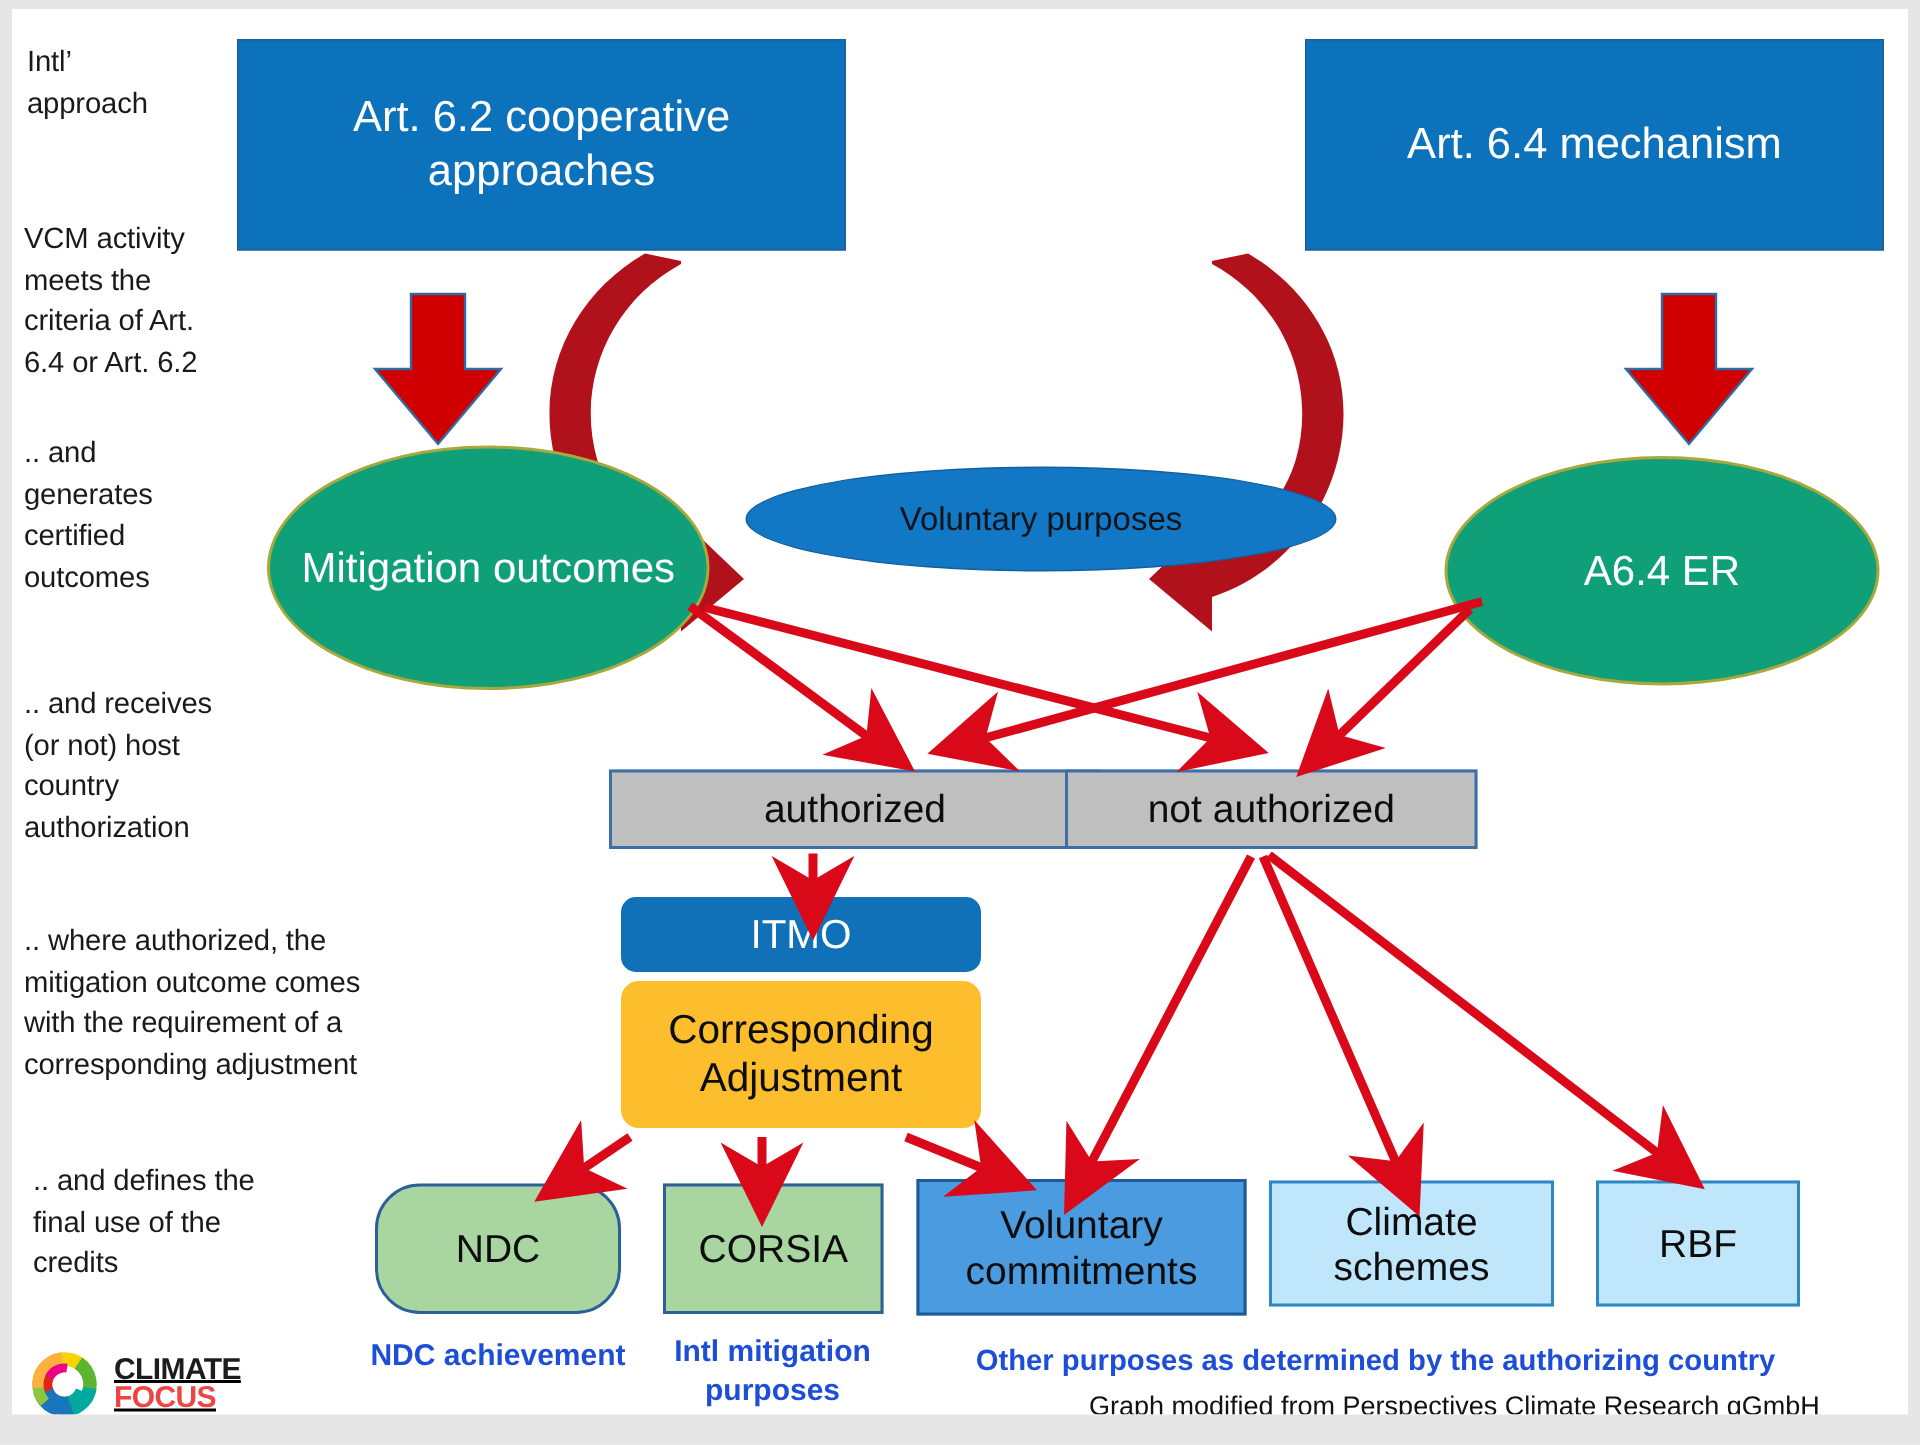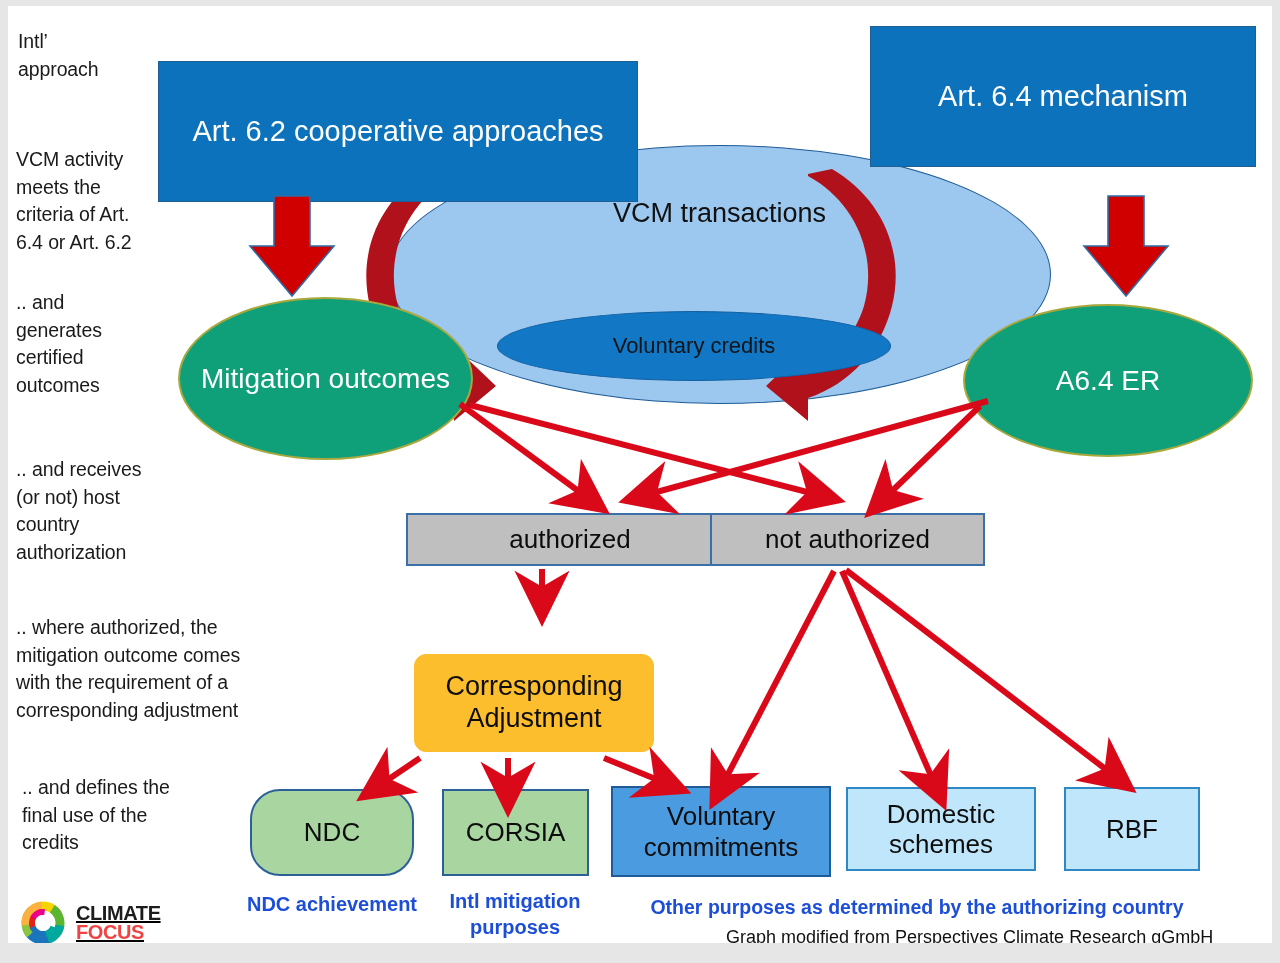--- a/index.html
+++ b/index.html
@@ -237,71 +237,71 @@
       <g fill="#B0111A">
         <path d="M428,168 L428,170
                  C380,196 358,250 372,300
                  C381,330 403,352 428,364
                  L428,340 L470,380 L428,415 L428,392
                  C386,378 355,344 344,300
                  C330,243 357,190 404,163 Z" transform="translate(1228,0) scale(-1,1)"></path>
       </g>
     </svg>
 
-    <div class="shape box-blue top-box" style="left:150px; top:20px; width:480px; height:141px;margin-top:35px;">
+    <div class="shape box-blue top-box" style="left:150px; top:20px; width:406px; height:141px;">
       <span>Art. 6.2 cooperative approaches</span>
     </div>
 
     <div class="shape box-blue top-box" style="left:862px; top:20px; width:386px; height:141px;">
       <span>Art. 6.4 mechanism</span>
     </div>
 
-    <div class="shape ellipse vcm-ellipse" style="left:380px; top:139px; width:663px; height:259px;">
-      <span class="vcm-label" style="top:52px;">VCM transactions</span>
-    </div>
 
     <div class="shape ellipse credits-ellipse" style="left:489px; top:305px; width:394px; height:70px;">
-      <span>Voluntary credits</span>
+      <span>Voluntary purposes</span>
     </div>
 
     <div class="shape ellipse green-ellipse" style="left:170px; top:291px; width:295px; height:163px;">
       <span>Mitigation outcomes</span>
     </div>
 
     <div class="shape ellipse green-ellipse" style="left:955px; top:298px; width:290px; height:153px;">
       <span>A6.4 ER</span>
     </div>
 
     <div class="shape gray-box" style="left:398px; top:507px; width:328px; height:53px;">
       <span>authorized</span>
     </div>
 
     <div class="shape gray-box" style="left:702px; top:507px; width:275px; height:53px;">
       <span>not authorized</span>
     </div>
 
+    <div class="shape itmo-box" style="left:406px; top:592px; width:240px; height:50px;">
+      <span>ITMO</span>
+    </div>
 
     <div class="shape ca-box" style="left:406px; top:648px; width:240px; height:98px; padding:0 8px;">
       <span>Corresponding Adjustment</span>
     </div>
 
     <div class="shape green-light-box" style="left:242px; top:783px; width:164px; height:87px;border-radius:30px;">
       <span>NDC</span>
     </div>
 
     <div class="shape green-light-box" style="left:434px; top:783px; width:147px; height:87px;">
       <span>CORSIA</span>
     </div>
 
     <div class="shape blue-mid-box" style="left:603px; top:780px; width:220px; height:91px; padding:0 23px;">
       <span>Voluntary commitments</span>
     </div>
 
     <div class="shape blue-pale-box" style="left:838px; top:781px; width:190px; height:84px; padding:0 6px;">
-      <span>Domestic schemes</span>
+      <span>Climate schemes</span>
     </div>
 
     <div class="shape blue-pale-box" style="left:1056px; top:781px; width:136px; height:84px;">
       <span>RBF</span>
     </div>
 
     <svg class="overlay" id="arrows-over" viewBox="0 0 1264 937">
       <defs>
         <marker id="ah2" markerWidth="10" markerHeight="10" refX="3.4" refY="5" orient="auto">
           <path d="M0,0.4 L9.4,5 L0,9.6 L2.7,5 Z" fill="#D9091A"></path>

